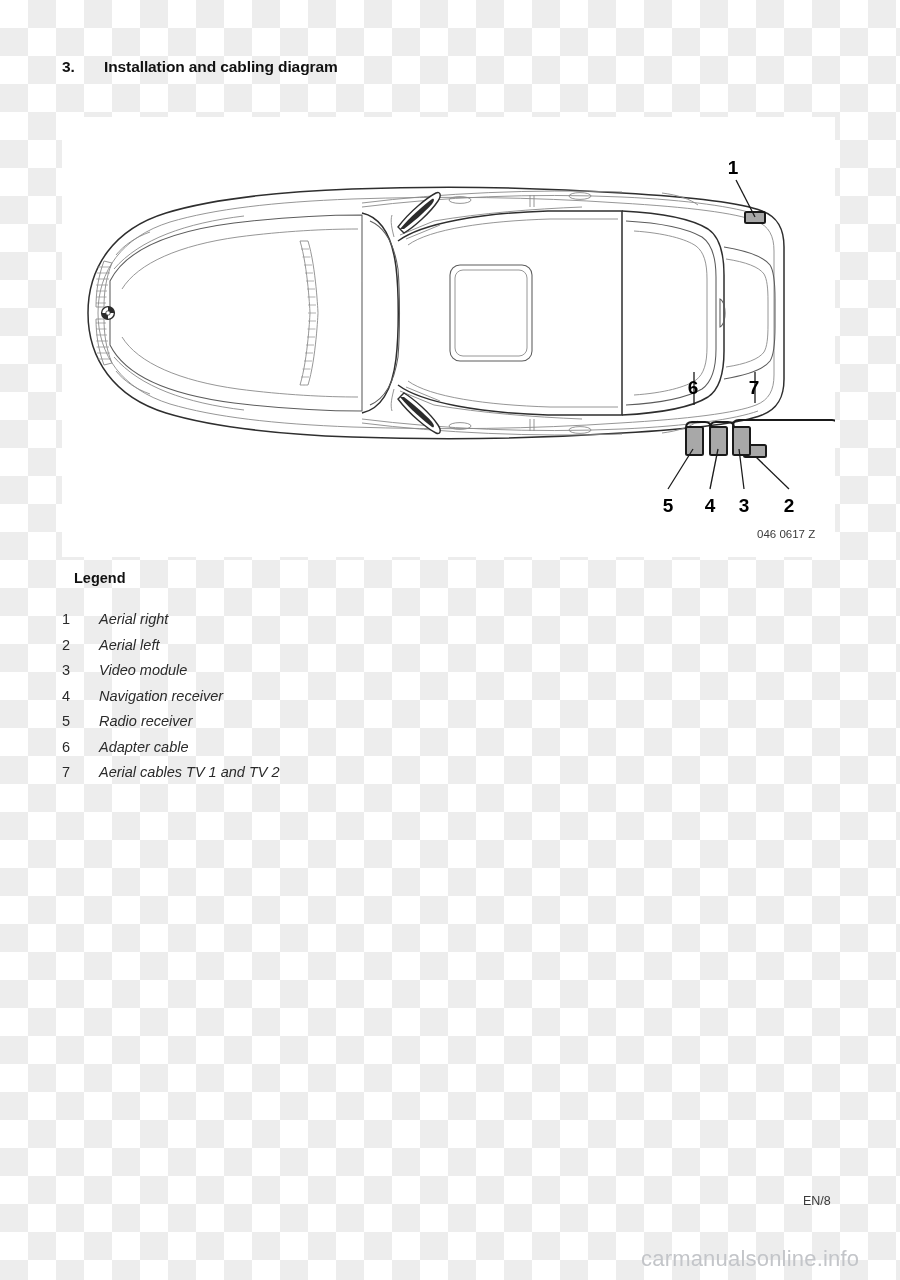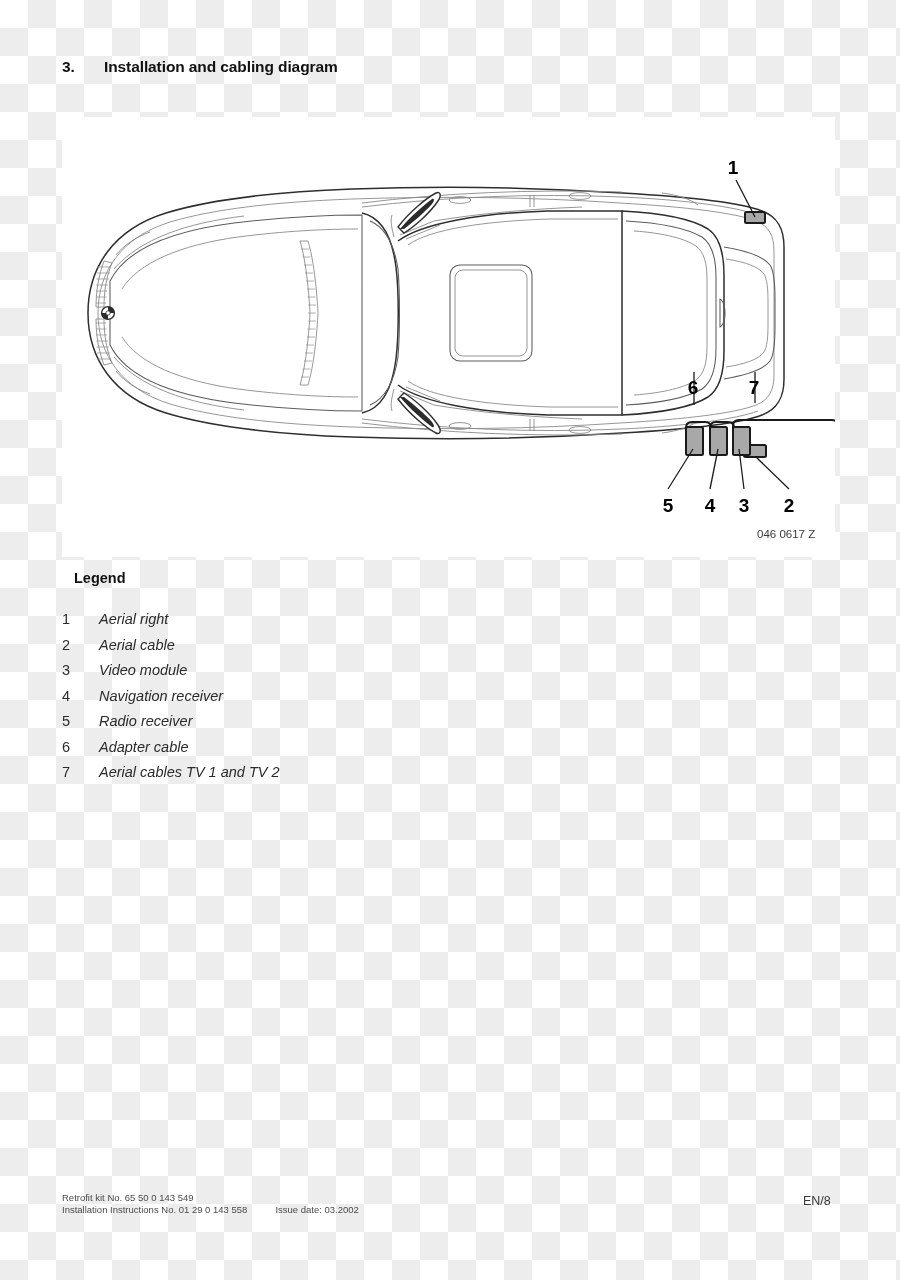--- a/index.html
+++ b/index.html
@@ -428,21 +428,21 @@
 
   <div class="legend-title">Legend</div>
 
   <div class="legend-list">
     <div class="legend-row">
       <span class="idx">1</span>
       <span class="lbl">Aerial right</span>
     </div>
     <div class="legend-row">
       <span class="idx">2</span>
-      <span class="lbl">Aerial cable</span>
+      <span class="lbl">Aerial left</span>
     </div>
     <div class="legend-row">
       <span class="idx">3</span>
       <span class="lbl">Video module</span>
     </div>
     <div class="legend-row">
       <span class="idx">4</span>
       <span class="lbl">Navigation receiver</span>
     </div>
     <div class="legend-row">
@@ -452,24 +452,18 @@
     <div class="legend-row">
       <span class="idx">6</span>
       <span class="lbl">Adapter cable</span>
     </div>
     <div class="legend-row">
       <span class="idx">7</span>
       <span class="lbl">Aerial cables TV 1 and TV 2</span>
     </div>
   </div>
 
-  <div class="footer-left">
-    <div>Retrofit kit No. 65 50 0 143 549</div>
-    <div class="row2">
-      <span>Installation Instructions No. 01 29 0 143 558</span>
-      <span class="issue">Issue date: 03.2002</span>
-    </div>
-  </div>
 
   <div class="footer-page">EN/8</div>
 
+  <div class="watermark">carmanualsonline.info</div>
 
 </div>
 
 </body></html>

